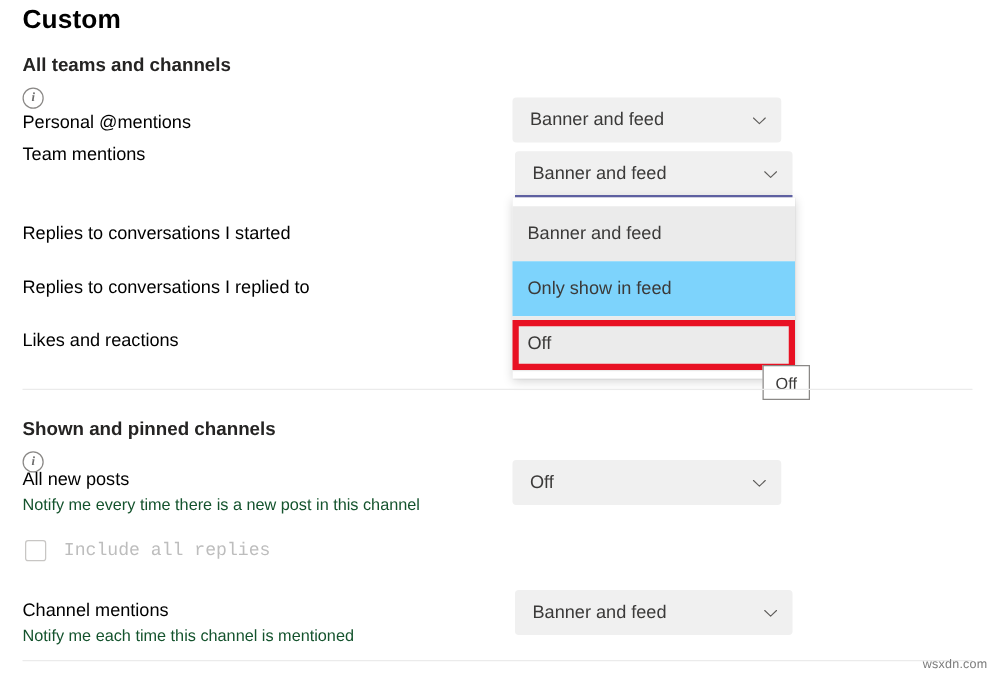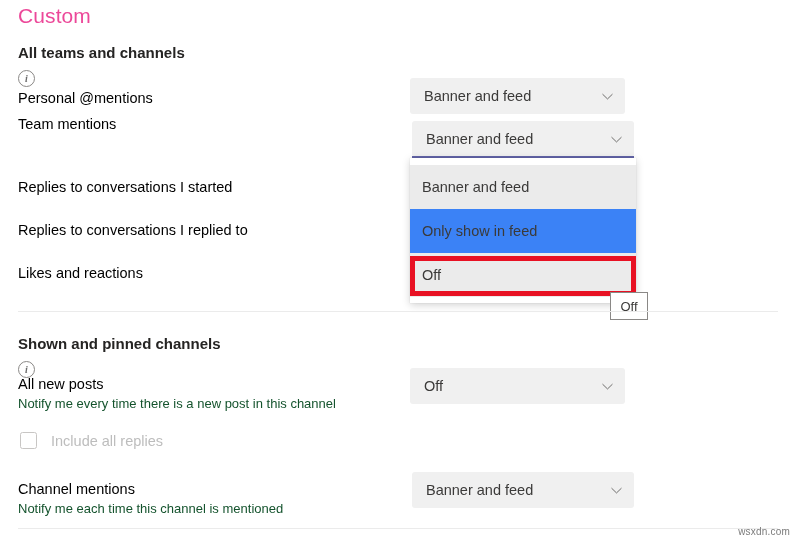--- a/index.html
+++ b/index.html
@@ -21,22 +21,22 @@
     width: 800px;
     height: 543px;
   }
 
   
   .page-title {
     position: absolute;
     left: 18px;
     top: 4px;
     font-size: 21px;
-    font-weight: 400;
-    color: #ec4899;
+    font-weight: 700;
+    color: #000000;
     letter-spacing: .1px;
   }
 
   .section-head {
     position: absolute;
     left: 18px;
     display: flex;
     gap: 9px;
     font-size: 15px;
     font-weight: 700;
@@ -142,21 +142,21 @@
     padding-bottom: 6px;
     box-sizing: border-box;
   }
   .dd-option {
     height: 44px;
     display: flex;
     align-items: center;
     padding-left: 12px;
     font-size: 14.5px;
     color: #3b3a39;
-    background: #3b82f6;
+    background: #7dd3fc;
     cursor: pointer;
     box-sizing: border-box;
   }
   .dd-option.hl { background: #ebebeb; }
 
   
   .red-box {
     position: absolute;
     left: 410px;
     top: 256px;
@@ -209,20 +209,21 @@
     height: 17px;
     border: 1.3px solid #c8c6c4;
     border-radius: 2.5px;
     background: #ffffff;
     box-sizing: border-box;
   }
   .cb-label {
     font-size: 14.5px;
     color: #bdbdbd;
     white-space: nowrap;
+    font-family: Liberation Mono, monospace;
   }
 
   
   .watermark {
     position: absolute;
     right: 10px;
     bottom: 6px;
     font-size: 10px;
     color: #7a7a7a;
     letter-spacing: .2px;

